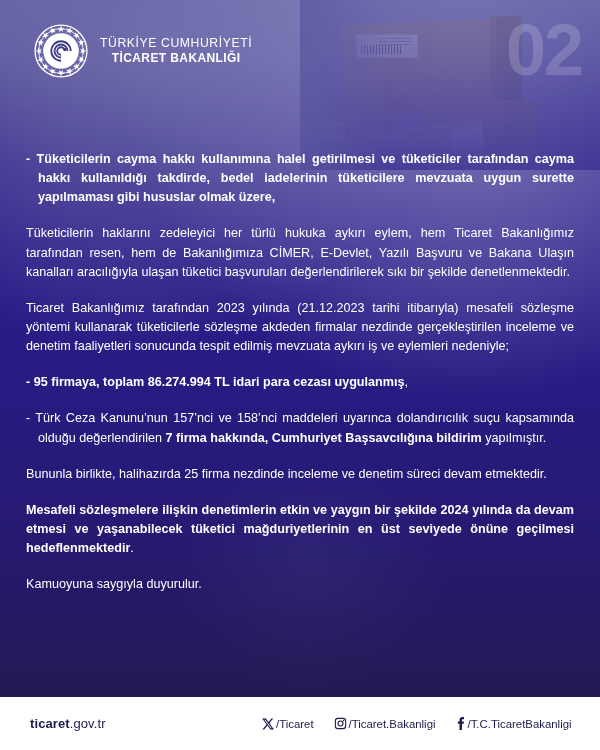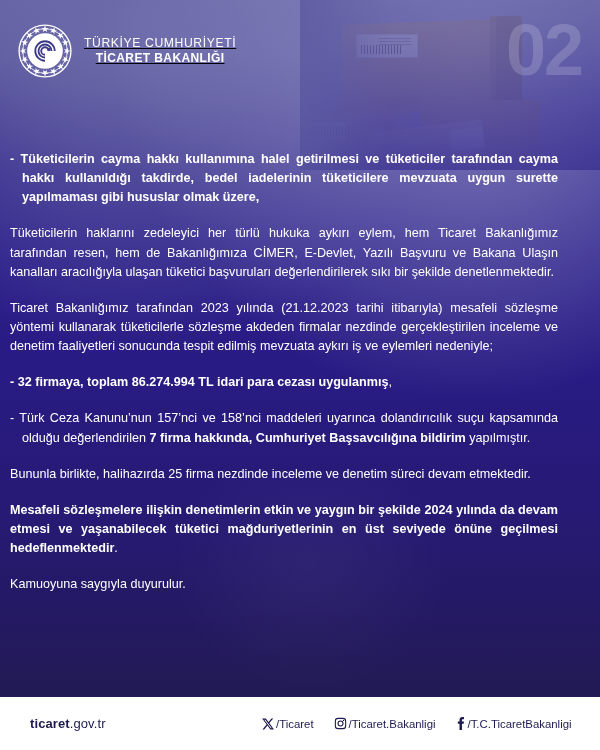--- a/index.html
+++ b/index.html
@@ -91,36 +91,36 @@
     font-family: "Liberation Sans", sans-serif;
   }
   
   .ghost {
     position: absolute; left: 150px; top: 470px; width: 320px; height: 240px;
     background: radial-gradient(ellipse at 50% 40%, rgba(255,255,255,.045) 0%, rgba(255,255,255,0) 62%);
   }
 
   
   .header {
-    position: absolute; left: 18px; top: 24px;
-    display: flex; align-items: center; gap: 12px; z-index: 5; text-decoration: underline;
+    position: absolute; left: 34px; top: 24px;
+    display: flex; align-items: center; gap: 12px; z-index: 5;
   }
   .emblem { width: 54px; height: 54px; display: block; }
   .brand-line1 {
     color: #ffffff; font-size: 12.2px; font-weight: 400;
     letter-spacing: .6px; line-height: 1.25;
   }
   .brand-line2 {
     color: #ffffff; font-size: 12px; font-weight: 700;
     letter-spacing: .4px; line-height: 1.25; text-align: center;
   }
 
   
   .content {
-    position: absolute; left: 10px; top: 150px; width: 548px; z-index: 5;
+    position: absolute; left: 26px; top: 150px; width: 548px; z-index: 5;
   }
   p.blk {
     color: #ffffff;
     text-align: justify;
     font-size: 12.6px;
     line-height: 1.52;
     margin-bottom: 13px;
   }
   p.blk:last-child { margin-bottom: 8px; }
   p.bold { font-weight: 700; }
@@ -220,21 +220,21 @@
     <div>
       <div class="brand-line1">TÜRKİYE CUMHURİYETİ</div>
       <div class="brand-line2">TİCARET BAKANLIĞI</div>
     </div>
   </div>
 
   <div class="content">
     <p class="blk bold dash gap-lg">- Tüketicilerin cayma hakkı kullanımına halel getirilmesi ve tüketiciler tarafından cayma hakkı kullanıldığı takdirde, bedel iadelerinin tüketicilere mevzuata uygun surette yapılmaması gibi hususlar olmak üzere,</p>
     <p class="blk gap-lg">Tüketicilerin haklarını zedeleyici her türlü hukuka aykırı eylem, hem Ticaret Bakanlığımız tarafından resen, hem de Bakanlığımıza CİMER, E-Devlet, Yazılı Başvuru ve Bakana Ulaşın kanalları aracılığıyla ulaşan tüketici başvuruları değerlendirilerek sıkı bir şekilde denetlenmektedir.</p>
     <p class="blk gap-lg">Ticaret Bakanlığımız tarafından 2023 yılında (21.12.2023 tarihi itibarıyla) mesafeli sözleşme yöntemi kullanarak tüketicilerle sözleşme akdeden firmalar nezdinde gerçekleştirilen inceleme ve denetim faaliyetleri sonucunda tespit edilmiş mevzuata aykırı iş ve eylemleri nedeniyle;</p>
-    <p class="blk dash gap-lg"><b>- 32 firmaya, toplam 86.274.994 TL idari para cezası uygulanmış</b><span class="reg">,</span></p>
+    <p class="blk dash gap-lg"><b>- 95 firmaya, toplam 86.274.994 TL idari para cezası uygulanmış</b><span class="reg">,</span></p>
     <p class="blk dash gap-lg"><span class="reg">- Türk Ceza Kanunu’nun 157’nci ve 158’nci maddeleri uyarınca dolandırıcılık suçu kapsamında olduğu değerlendirilen </span><b>7 firma hakkında, Cumhuriyet Başsavcılığına bildirim</b><span class="reg"> yapılmıştır.</span></p>
     <p class="blk gap-lg">Bununla birlikte, halihazırda 25 firma nezdinde inceleme ve denetim süreci devam etmektedir.</p>
     <p class="blk gap-lg"><b>Mesafeli sözleşmelere ilişkin denetimlerin etkin ve yaygın bir şekilde 2024 yılında da devam etmesi ve yaşanabilecek tüketici mağduriyetlerinin en üst seviyede önüne geçilmesi hedeflenmektedir</b><span class="reg">.</span></p>
     <p class="blk">Kamuoyuna saygıyla duyurulur.</p>
   </div>
 
   <div class="footer">
     <div class="site"><b>ticaret</b><span>.gov.tr</span></div>
     <div class="socials">
 

